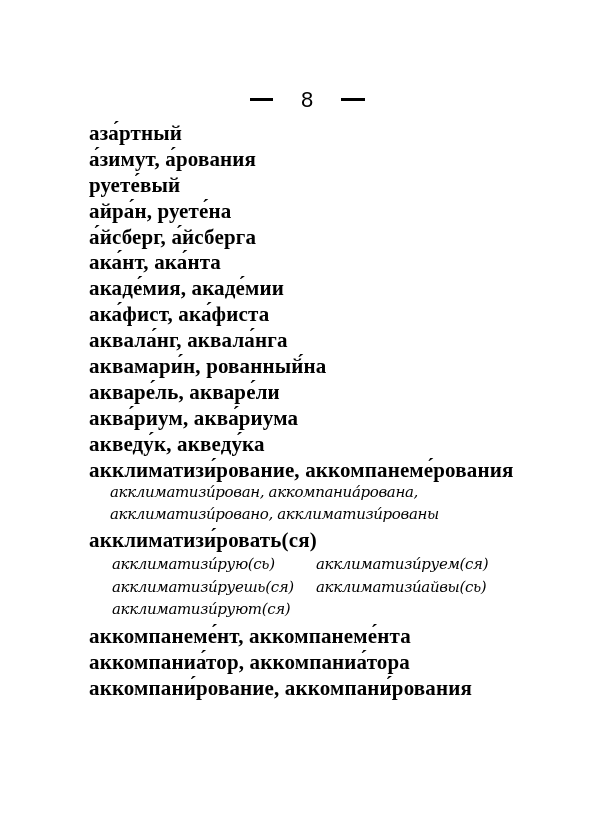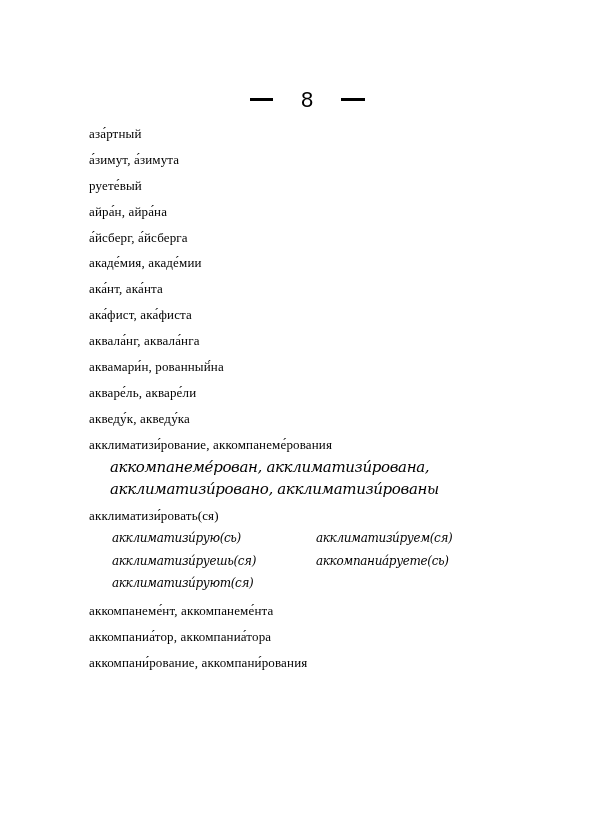--- a/index.html
+++ b/index.html
@@ -41,22 +41,22 @@
       line-height: 28px;
       font-weight: normal;
     }
     .entries {
       position: absolute;
       left: 89px;
       top: 121px;
       width: 480px;
     }
     .entry {
-      font-weight: normal;
-      font-size: 13px;
+      font-weight: bold;
+      font-size: 21px;
       line-height: 25.9px;
       height: 25.9px;
       white-space: nowrap;
       letter-spacing: 0.15px;
     }
     .forms {
       padding-left: 21px;
       font-style: italic;
       font-size: 15px;
       line-height: 22px;
@@ -69,21 +69,21 @@
     }
     .forms-block {
       margin-top: -2px;
       margin-bottom: 3px;
     }
     .conj-table {
       display: grid;
       grid-template-columns: 204px 190px;
       padding-left: 23px;
       font-style: italic;
-      font-size: 12px;
+      font-size: 15px;
       line-height: 22px;
       font-family: "DejaVu Serif", "Liberation Serif", serif;
       letter-spacing: -0.35px;
       white-space: nowrap;
       margin-top: -1px;
       margin-bottom: 4px;
     }
     .conj-table .cell {
       height: 22.3px;
     }
@@ -92,44 +92,45 @@
 <body>
 
 <div class="page-header">
   <div class="dash left"></div>
   <div class="page-number">8</div>
   <div class="dash right"></div>
 </div>
 
 <div class="entries">
   <div class="entry">аза́ртный</div>
-  <div class="entry">а́зимут, а́зимута</div>
+  <div class="entry">а́зимут, а́рования</div>
   <div class="entry">руете́вый</div>
-  <div class="entry">айра́н, айра́на</div>
+  <div class="entry">айра́н, руете́на</div>
   <div class="entry">а́йсберг, а́йсберга</div>
+  <div class="entry">ака́нт, ака́нта</div>
   <div class="entry">акаде́мия, акаде́мии</div>
-  <div class="entry">ака́нт, ака́нта</div>
   <div class="entry">ака́фист, ака́фиста</div>
   <div class="entry">аквала́нг, аквала́нга</div>
   <div class="entry">аквамари́н, рованный́на</div>
   <div class="entry">акваре́ль, акваре́ли</div>
+  <div class="entry">аква́риум, аква́риума</div>
   <div class="entry">акведу́к, акведу́ка</div>
   <div class="entry">акклиматизи́рование, аккомпанеме́рования</div>
 
   <div class="forms forms-block">
-    <div class="line">аккомпанеме́рован, акклиматизи́рована,</div>
+    <div class="line">акклиматизи́рован, аккомпаниа́рована,</div>
     <div class="line">акклиматизи́ровано, акклиматизи́рованы</div>
   </div>
 
   <div class="entry">акклиматизи́ровать(ся)</div>
 
   <div class="conj-table">
     <div class="cell">акклиматизи́рую(сь)</div>
     <div class="cell">акклиматизи́руем(ся)</div>
     <div class="cell">акклиматизи́руешь(ся)</div>
-    <div class="cell">аккомпаниа́руете(сь)</div>
+    <div class="cell">акклиматизи́айвы(сь)</div>
     <div class="cell">акклиматизи́руют(ся)</div>
   </div>
 
   <div class="entry">аккомпанеме́нт, аккомпанеме́нта</div>
   <div class="entry">аккомпаниа́тор, аккомпаниа́тора</div>
   <div class="entry">аккомпани́рование, аккомпани́рования</div>
 </div>
 
 </body></html>

